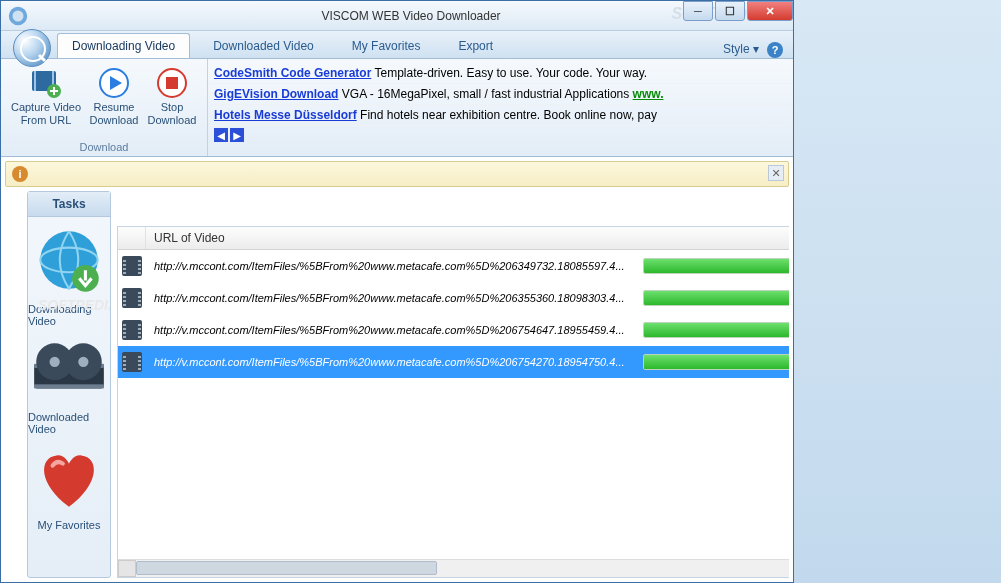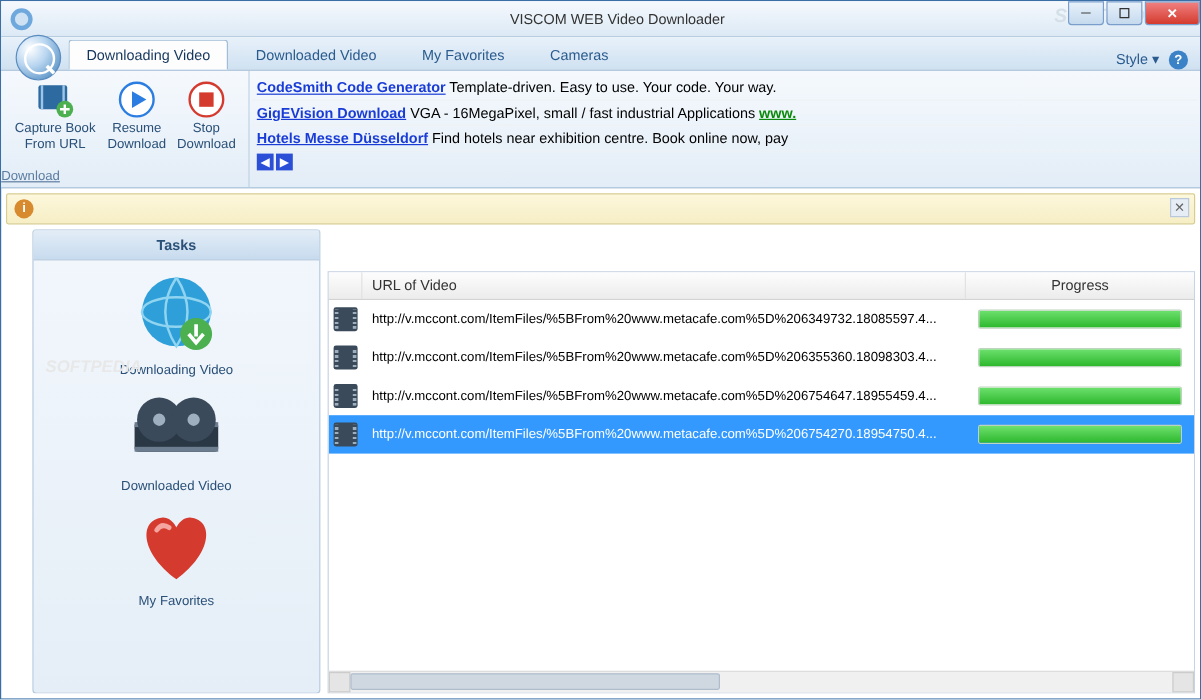--- a/index.html
+++ b/index.html
@@ -1,18 +1,18 @@
 <!DOCTYPE html>
 <html><head>
 <meta charset="utf-8">
 <style>
 * { box-sizing: border-box; margin: 0; padding: 0; font-family: "Segoe UI", Tahoma, sans-serif; }
 body { width: 1001px; height: 583px; background: linear-gradient(to bottom, #d8e8f5, #c2d9ed); overflow: hidden; }
 
-.window { width: 1001px; height: 583px; border: 1px solid #3b6ea5; background: #fff; display: flex; flex-direction: column; }
+.window { width: 794px; height: 583px; border: 1px solid #3b6ea5; background: #fff; display: flex; flex-direction: column; }
 
 
 .titlebar { height: 30px; background: linear-gradient(to bottom, #f5f9fd, #dce9f5); display: flex; align-items: center; position: relative; border-bottom: 1px solid #b8cde0; }
 .titlebar .app-icon { width: 22px; height: 22px; margin-left: 6px; }
 .titlebar .title { flex: 1; text-align: center; font-size: 12px; color: #333; }
 .winbtns { display: flex; position: absolute; right: 0; top: 0; }
 .winbtn { width: 30px; height: 20px; margin-left: 2px; border: 1px solid #7a9ecc; border-radius: 0 0 3px 3px; display: flex; align-items: center; justify-content: center; font-size: 11px; font-weight: bold; }
 .winbtn.min { background: linear-gradient(#e8f1fa, #c5daee); color: #333; }
 .winbtn.max { background: linear-gradient(#e8f1fa, #c5daee); color: #333; }
 .winbtn.close { background: linear-gradient(#f08080, #d43b2e); color: #fff; width: 46px; }
@@ -27,21 +27,21 @@
 .tabstrip .right { margin-left: auto; display: flex; padding-right: 10px; font-size: 12px; color: #2a5b8e; gap: 8px; }
 .help-icon { width: 16px; height: 16px; border-radius: 50%; background: #3b82c7; color: #fff; display: inline-flex; align-items: center; justify-content: center; font-size: 11px; font-weight: bold; }
 
 
 .ribbon { height: 98px; background: linear-gradient(#f5f9fd, #e3edf7); border-bottom: 1px solid #a4bdd6; display: flex; }
 .ribbon-group { display: flex; flex-direction: column; border-right: 1px solid #c0d3e5; }
 .ribbon-buttons { display: flex; padding: 4px 6px; flex: 1; }
 .ribbon-btn { display: flex; flex-direction: column; align-items: center; justify-content: flex-start; width: 58px; padding: 4px 2px; font-size: 11px; color: #2a5078; text-align: center; cursor: pointer; line-height: 1.2; }
 .ribbon-btn.wide { width: 78px; }
 .ribbon-btn .ico { width: 32px; height: 32px; margin-bottom: 2px; display: flex; align-items: center; justify-content: center; }
-.ribbon-group-label { text-align: left; font-size: 11px; color: #5c7da0; padding-bottom: 3px; text-decoration: underline; }
+.ribbon-group-label { text-align: center; font-size: 11px; color: #5c7da0; padding-bottom: 3px; }
 
 
 .ads { flex: 1; display: flex; flex-direction: column; font-size: 12px; padding: 4px 2px; overflow: hidden; }
 .ad-line { padding: 3px 4px; white-space: nowrap; overflow: hidden; text-overflow: clip; border-bottom: 1px solid #eef2f6; }
 .ad-line a { color: #1a3cd6; text-decoration: underline; font-weight: bold; }
 .ad-nav { display: flex; gap: 2px; padding: 2px 4px; }
 .ad-arrow { width: 14px; height: 14px; background: #2b4fd6; color: #fff; font-size: 10px; display: flex; align-items: center; justify-content: center; }
 
 
 .infobar { height: 26px; background: linear-gradient(#fdf7dc, #f6eec5); border: 1px solid #d8cc8e; margin: 4px; display: flex; align-items: center; padding: 0 6px; border-radius: 2px; position: relative; }
@@ -63,21 +63,21 @@
 
 .content { flex: 1; margin-left: 6px; border: 1px solid #c6d4e3; background: #fff; display: flex; flex-direction: column; margin-top: 35px; }
 .col-head { display: flex; background: linear-gradient(#fdfdfd, #ececec); border-bottom: 1px solid #d3d3d3; font-size: 12px; color: #333; }
 .col-head .c1 { width: 28px; border-right: 1px solid #e2e2e2; }
 .col-head .c2 { flex: 1; padding: 4px 8px; border-right: 1px solid #e2e2e2; }
 .col-head .c3 { width: 190px; padding: 4px 8px; text-align: center; }
 .rows { flex: 1; overflow: auto; }
 .row { display: flex; align-items: center; height: 32px; font-size: 11px; }
 .row.sel { background: #3399ff; color: #fff; }
 .row .rc1 { width: 28px; display: flex; align-items: center; justify-content: center; }
-.row .rc2 { flex: 1; padding: 0 8px; white-space: nowrap; overflow: hidden; text-overflow: ellipsis; }
+.row .rc2 { flex: 1; padding: 0 8px; white-space: nowrap; overflow: hidden; text-overflow: ellipsis; font-style: italic; }
 .row .rc3 { width: 190px; padding: 0 10px; }
 .film-ico { width: 20px; height: 20px; background: #3a4a5a; border-radius: 2px; position: relative; }
 .film-ico::before, .film-ico::after { content: ''; position: absolute; top: 2px; bottom: 2px; width: 3px; background: repeating-linear-gradient(#3a4a5a 0 2px, #9eb0c0 2px 4px); }
 .film-ico::before { left: 1px; } .film-ico::after { right: 1px; }
 .progressbar { height: 16px; border: 1px solid #bcd4bc; background: #f2f7f2; border-radius: 2px; overflow: hidden; }
 .progressfill { height: 100%; background: linear-gradient(#6de06d, #2db82d); }
 
 .hscroll { height: 18px; background: #f0f0f0; border-top: 1px solid #ddd; display: flex; align-items: center; }
 .hscroll .sbtn { width: 18px; height: 100%; background: #e5e5e5; border: 1px solid #ccc; }
 .hscroll .strack { flex: 1; position: relative; height: 100%; }
@@ -105,41 +105,41 @@
   <div class="tabstrip">
     <div class="app-orb">
       <svg viewBox="0 0 38 38" width="38" height="38">
           <circle cx="19" cy="19" r="12" fill="none" stroke="#fff" stroke-width="2"></circle>
           <path d="M25 25 L31 31" stroke="#fff" stroke-width="3"></path>
         </svg>
     </div>
     <div class="tab active">Downloading Video</div>
     <div class="tab">Downloaded Video</div>
     <div class="tab">My Favorites</div>
-    <div class="tab">Cameras</div>
+    <div class="tab">Export</div>
     <div class="right">
       <span><span>Style</span> ▾</span>
       <span class="help-icon">?</span>
     </div>
   </div>
 
   <div class="ribbon">
     <div class="ribbon-group">
       <div class="ribbon-buttons">
         <div class="ribbon-btn wide">
           <span class="ico">
             <svg viewBox="0 0 32 32" width="32" height="32">
                 <rect x="2" y="4" width="24" height="20" fill="#2c6aa0" rx="2"></rect>
                 <rect x="4" y="4" width="2" height="20" fill="#9ec5e8"></rect>
                 <rect x="22" y="4" width="2" height="20" fill="#9ec5e8"></rect>
                 <circle cx="24" cy="24" r="7" fill="#4caf50"></circle>
                 <path d="M24 20v8M20 24h8" stroke="#fff" stroke-width="2"></path>
               </svg>
           </span>
-          <span>Capture Book From URL</span>
+          <span>Capture Video From URL</span>
         </div>
         <div class="ribbon-btn">
           <span class="ico">
             <svg viewBox="0 0 32 32" width="32" height="32">
                 <circle cx="16" cy="16" r="14" fill="#fff" stroke="#2b7de1" stroke-width="2"></circle>
                 <path d="M12 9 L24 16 L12 23 Z" fill="#2b7de1"></path>
               </svg>
           </span>
           <span>Resume Download</span>
         </div>
@@ -212,21 +212,20 @@
           </span>
           <span class="lbl">My Favorites</span>
         </div>
       </div>
     </div>
 
     <div class="content">
       <div class="col-head">
         <div class="c1"></div>
         <div class="c2">URL of Video</div>
-        <div class="c3">Progress</div>
       </div>
       <div class="rows" id="rows">
           <div class="row">
             <div class="rc1">
               <div class="film-ico"></div>
             </div>
             <div class="rc2">http://v.mccont.com/ItemFiles/%5BFrom%20www.metacafe.com%5D%206349732.18085597.4...</div>
             <div class="rc3">
               <div class="progressbar">
                 <div class="progressfill" style="width:100%"></div>

